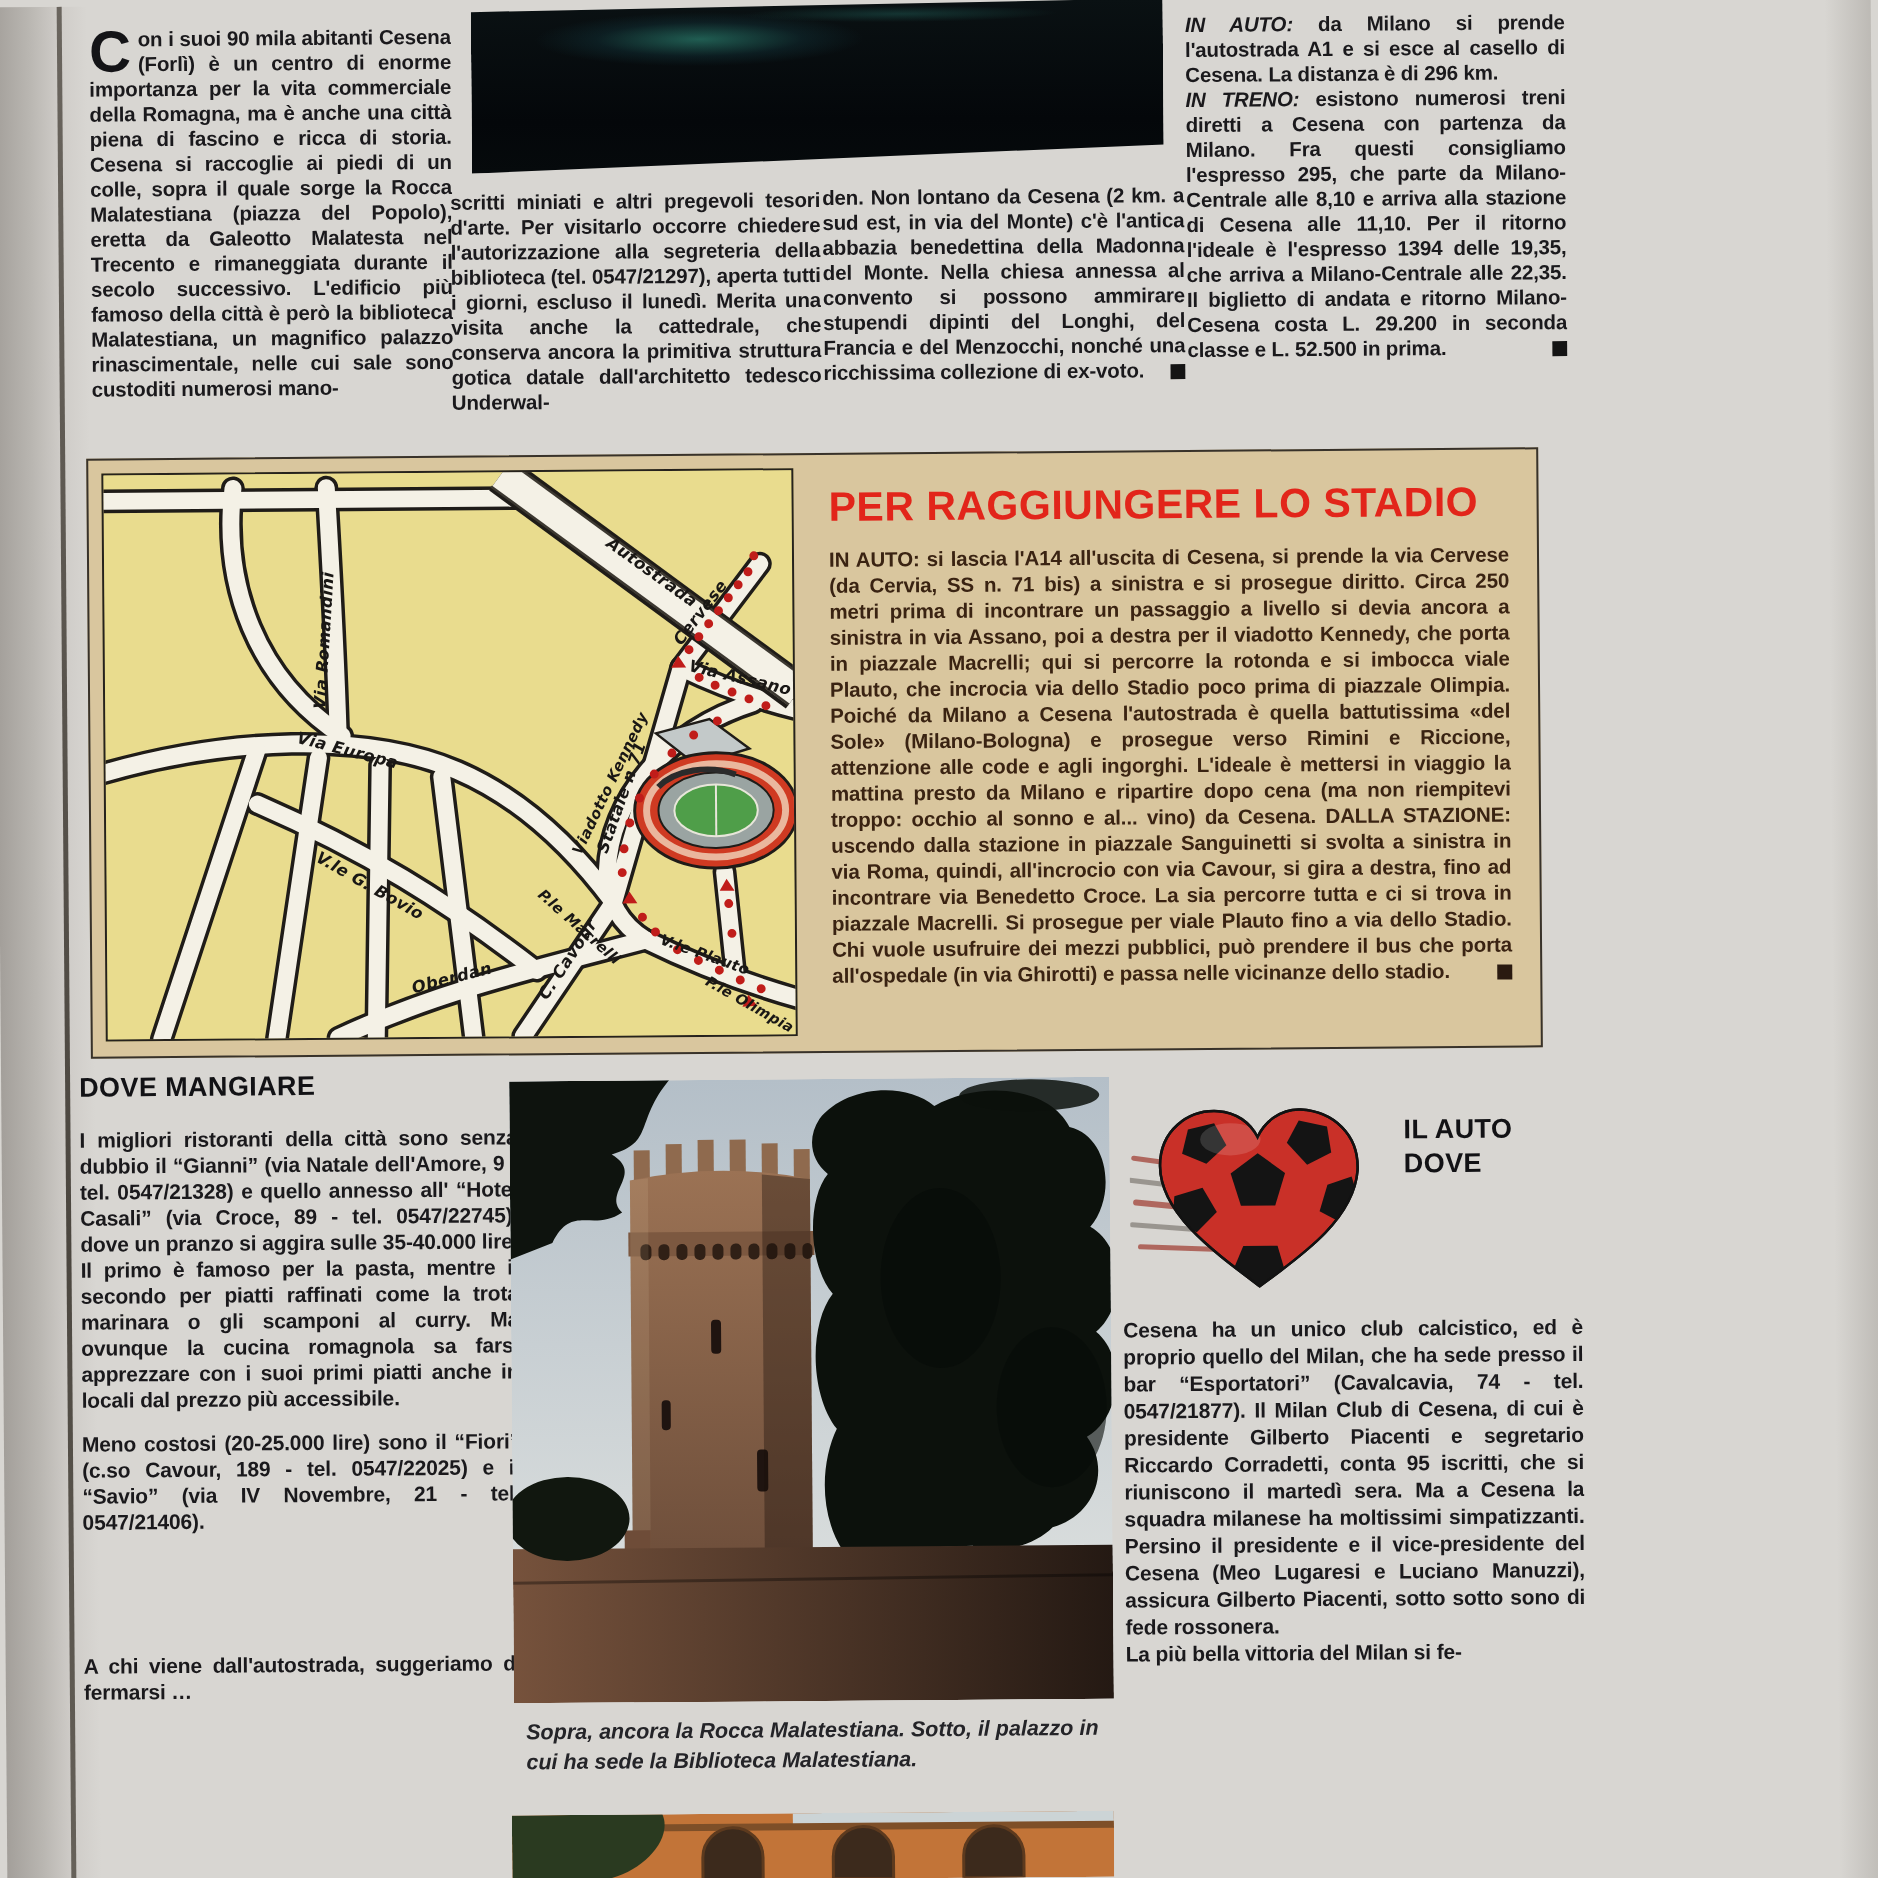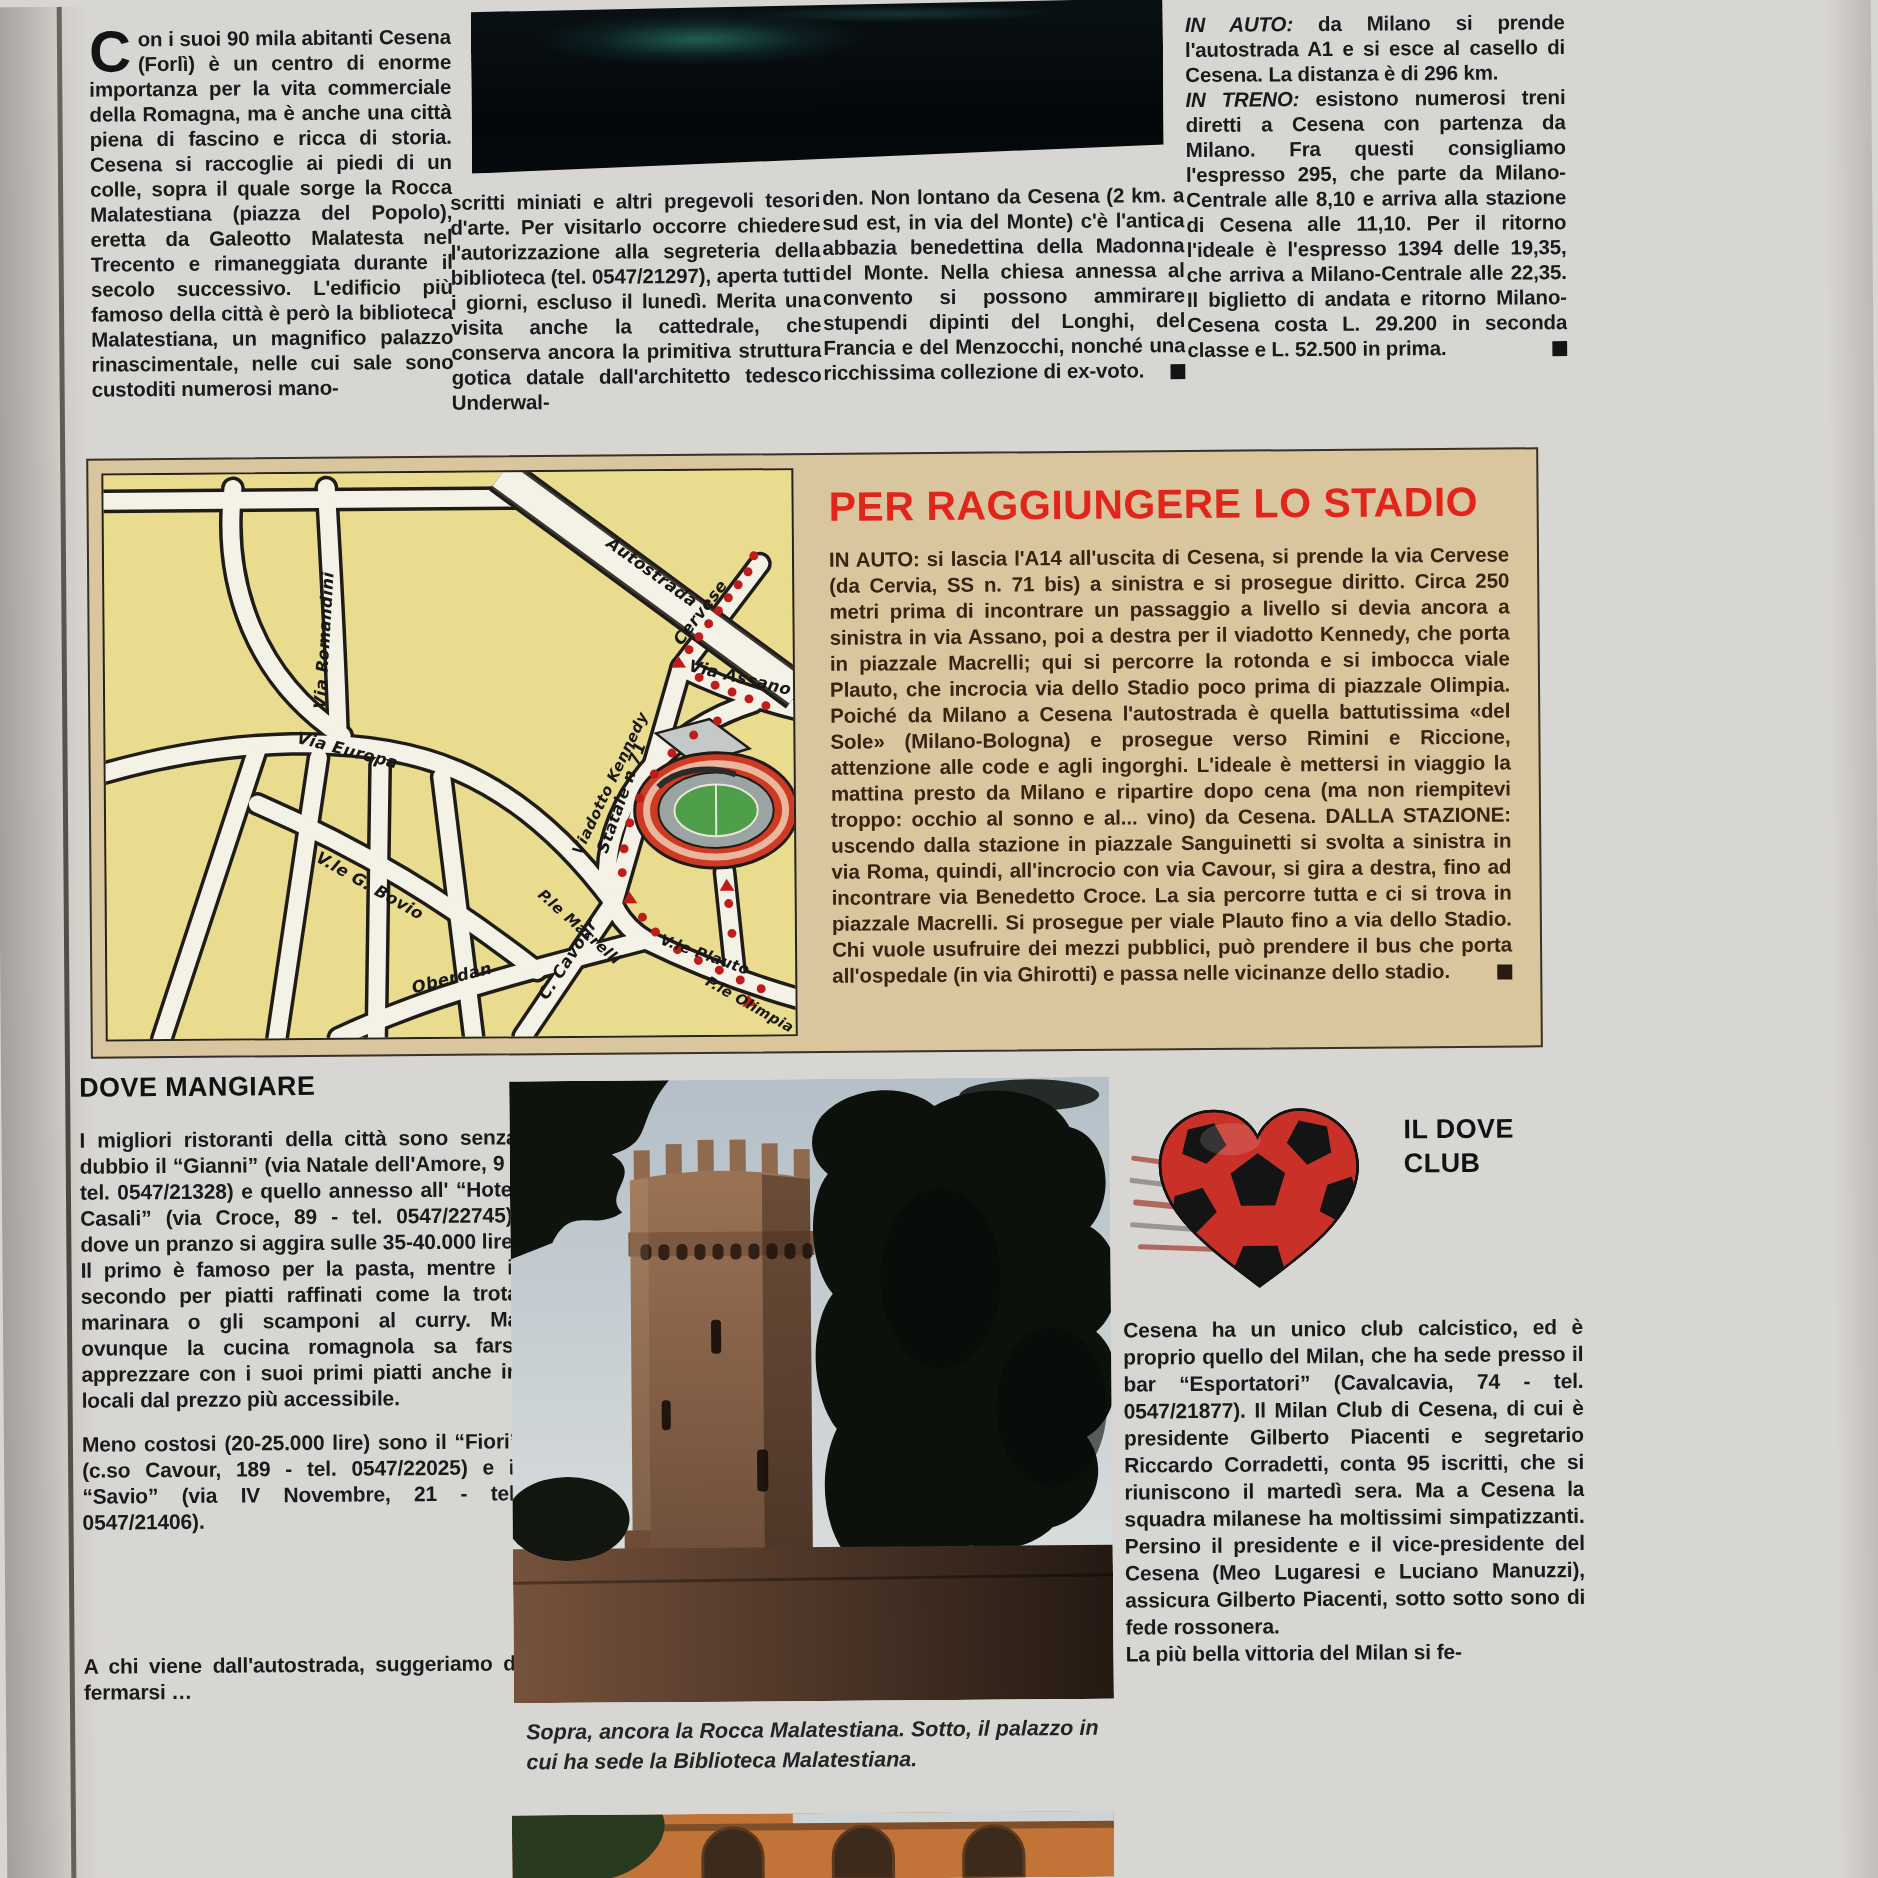--- a/index.html
+++ b/index.html
@@ -298,22 +298,22 @@
         <polygon points="168,34 196,40 200,66 176,78 156,56"></polygon>
         <polygon points="44,108 72,100 86,124 66,144 42,132"></polygon>
         <polygon points="196,98 220,90 228,116 210,136 188,124"></polygon>
         <polygon points="112,158 146,158 154,186 128,206 100,186"></polygon>
       </g>
       <ellipse cx="100" cy="52" rx="30" ry="16" fill="rgba(255,255,255,.14)"></ellipse>
       <path d="M128 198 C82 163 30 125 30 78 C30 43 58 22 88 24 C106 25 120 36 127 50 C134 35 150 22 170 23 C202 25 228 48 226 84 C222 130 176 164 128 198 Z" fill="none" stroke="#121212" stroke-width="2.5"></path>
     </svg>
   </div>
   <div class="milan-head">
-    <span>IL DOVE</span><br>
-    <span>CLUB</span>
+    <span>IL AUTO</span><br>
+    <span>DOVE</span>
   </div>
   <div class="milan-text">
     <p>Cesena ha un unico club calcistico, ed è proprio quello del Milan, che ha sede presso il bar “Esportatori” (Cavalcavia, 74 - tel. 0547/21877). Il Milan Club di Cesena, di cui è presidente Gilberto Piacenti e segretario Riccardo Corradetti, conta 95 iscritti, che si riuniscono il martedì sera. Ma a Cesena la squadra milanese ha moltissimi simpatizzanti. Persino il presidente e il vice-presidente del Cesena (Meo Lugaresi e Luciano Manuzzi), assicura Gilberto Piacenti, sotto sotto sono di fede rossonera.</p>
     <p>La più bella vittoria del Milan si fe-</p>
   </div>
 
   <div class="scan-right"></div>
 </div>
 
 </body></html>

